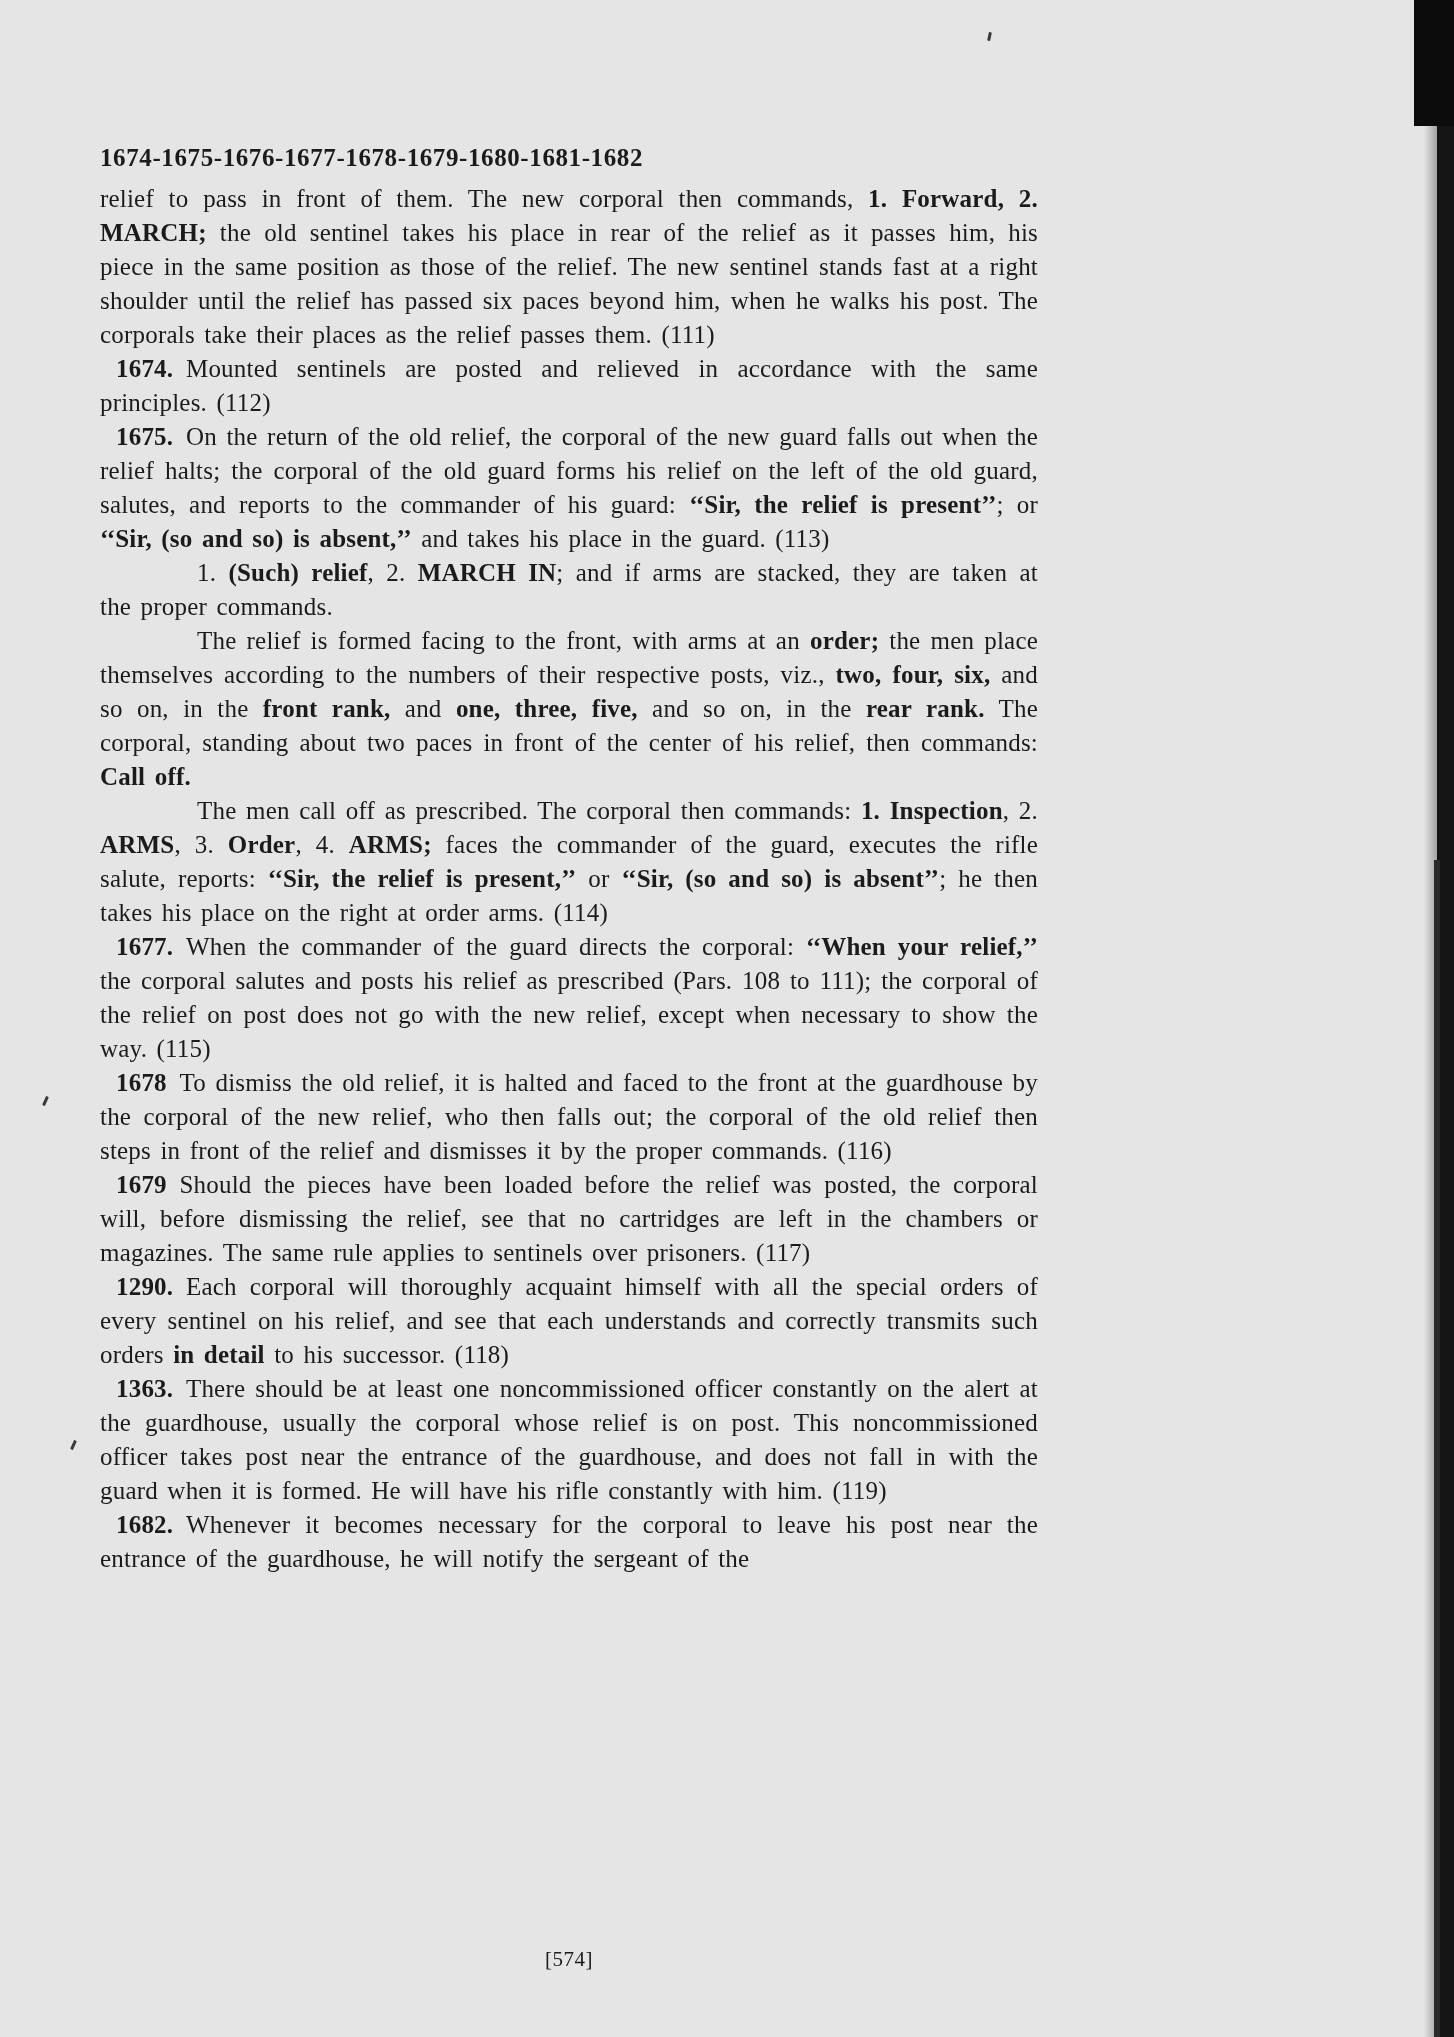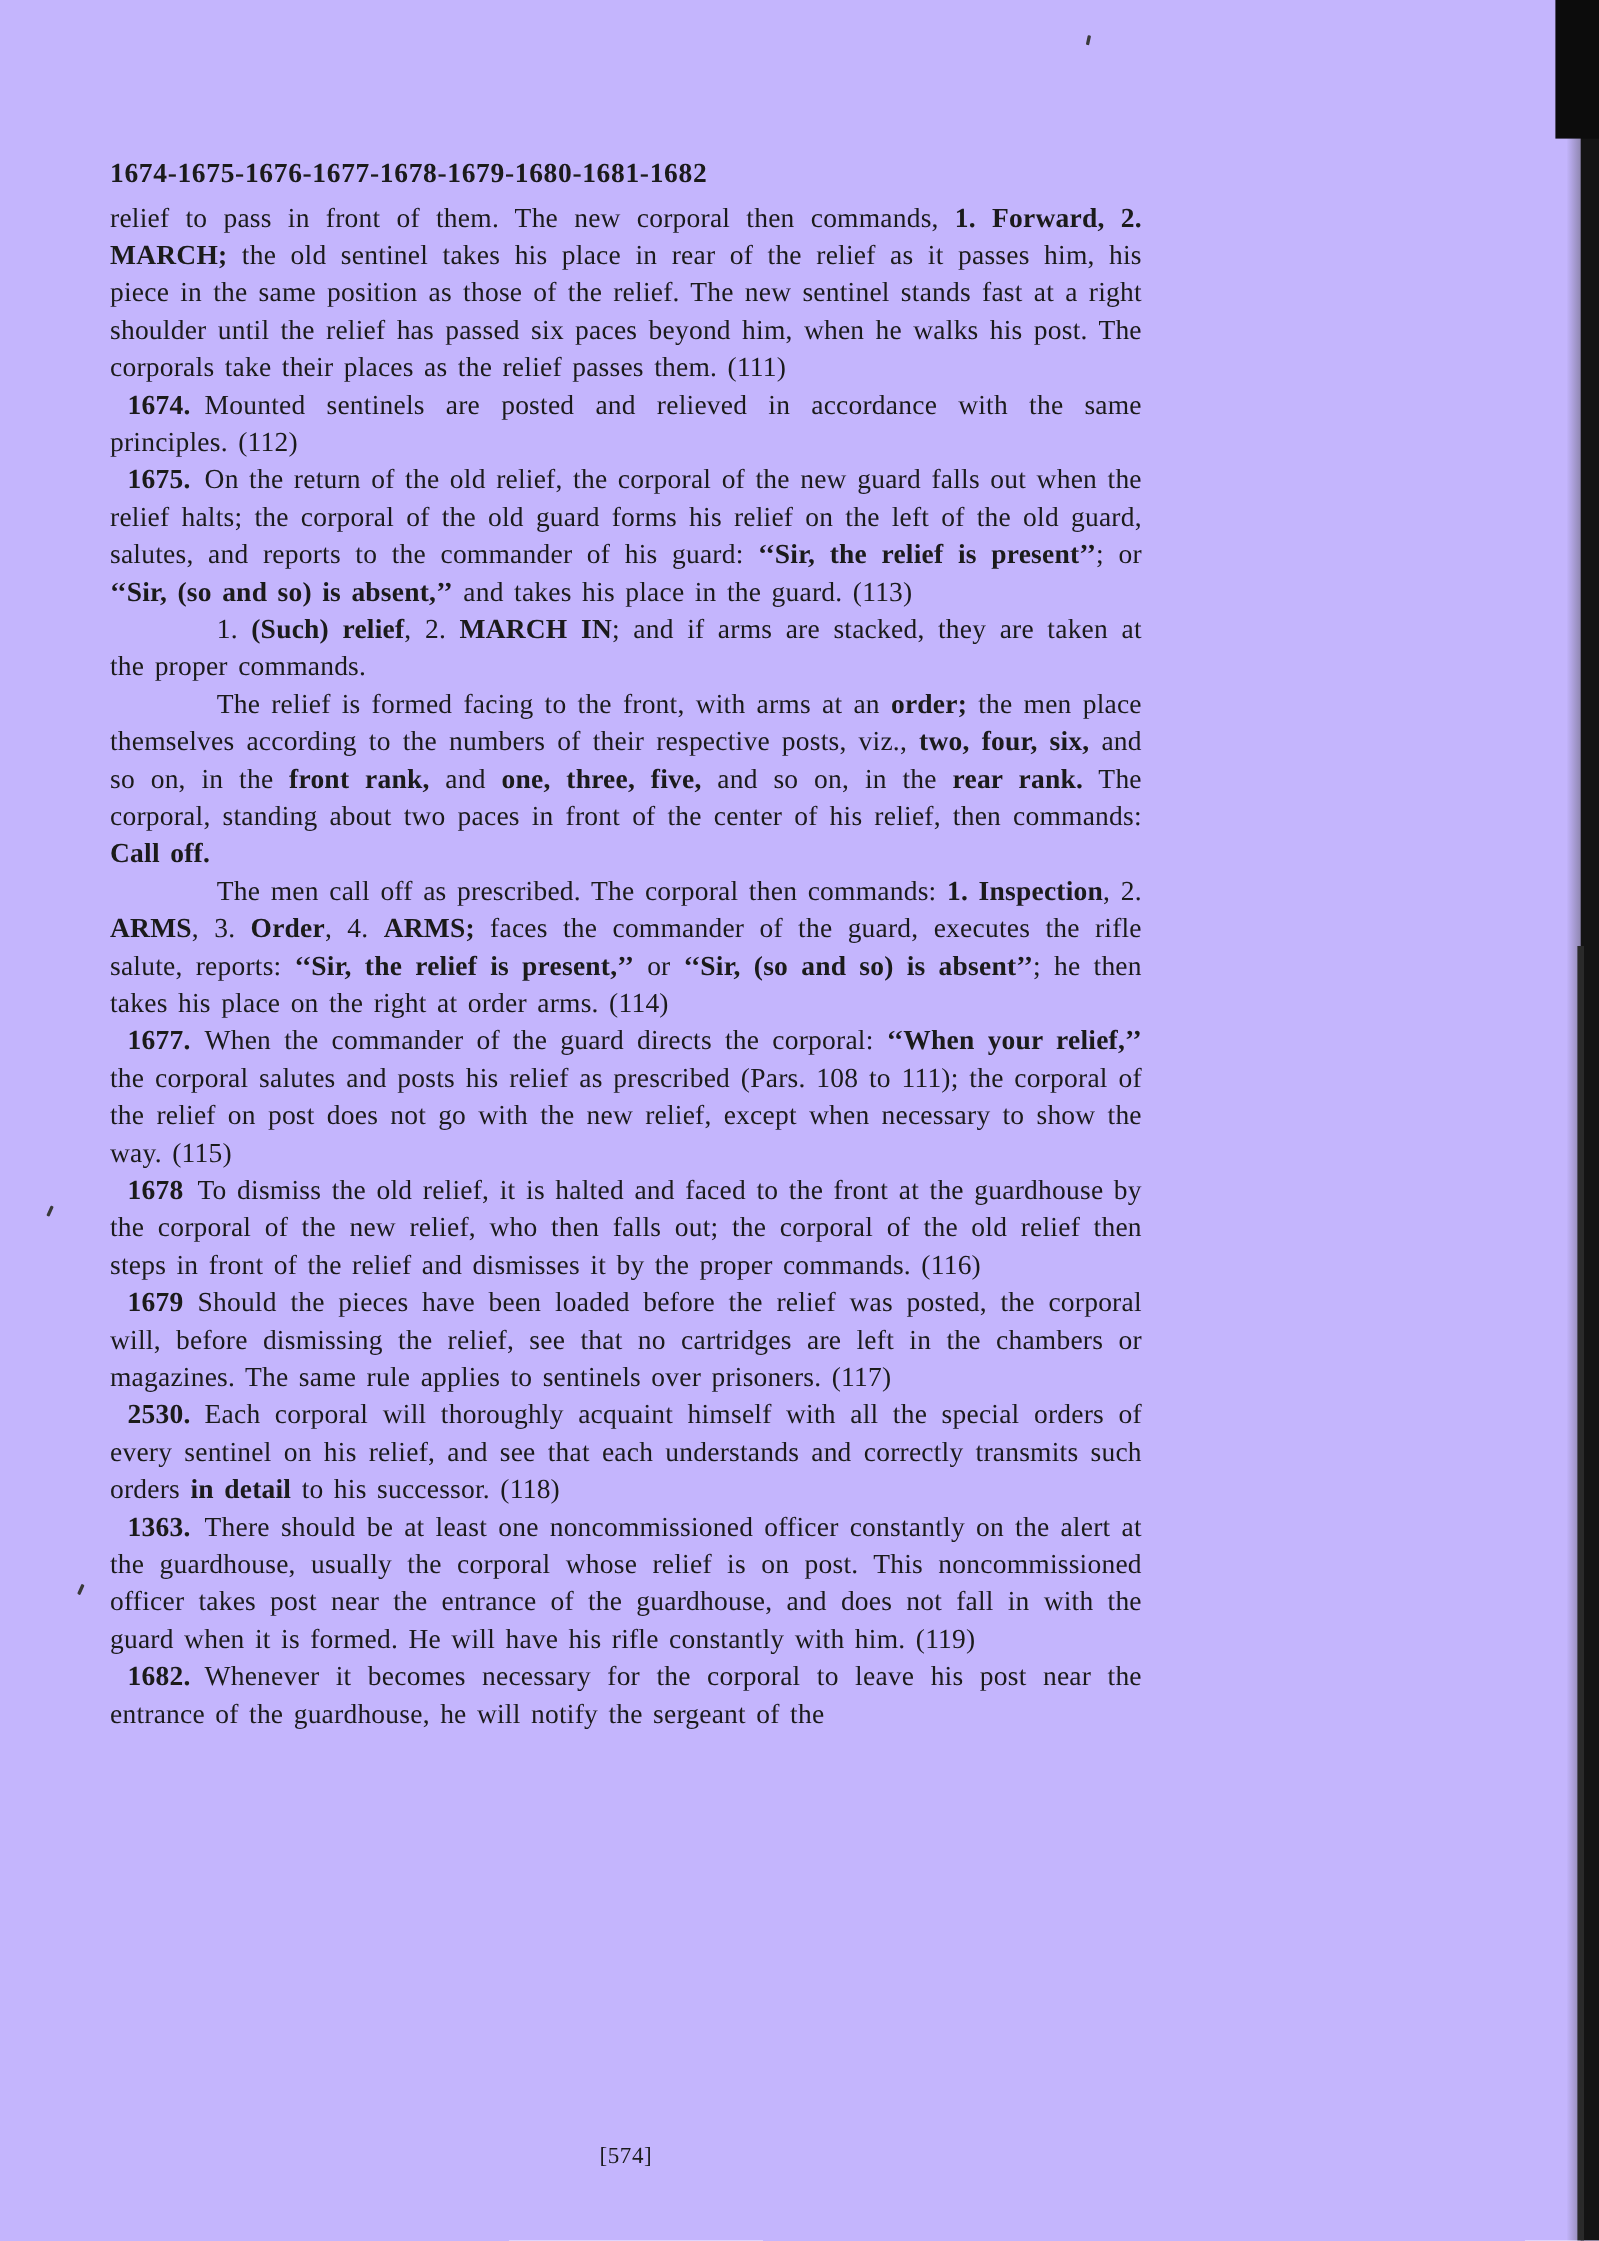--- a/index.html
+++ b/index.html
@@ -1,19 +1,19 @@
 <!DOCTYPE html>
 <html><head>
 <meta charset="utf-8">
 <style>
   html,body{margin:0;padding:0;background:#ffffff;}
   .page{
     position:relative;
     width:1454px;height:2037px;
-    background:#c4b5fd;
+    background:#e5e5e5;
     overflow:hidden;
     color:#1b1b1b;
     font-family:"Liberation Serif","DejaVu Serif",serif;
   }
   .content{
     position:absolute;left:100px;top:141px;width:938px;
   }
   .header{
     font-weight:bold;
     font-size:25px;
@@ -73,21 +73,21 @@
     <div id="body-text">
         <p class="para flush"><span>relief to pass in front of them.  The new corporal then commands, </span><span class="b">1. Forward, 2. MARCH;</span><span> the old sentinel takes his place in rear of the relief as it passes him, his piece in the same position as those of the relief.  The new sentinel stands fast at a right shoulder until the relief has passed six paces beyond him, when he walks his post.  The corporals take their places as the relief passes them.  (111)</span></p>
         <p class="para num"><span class="b">1674. </span><span>Mounted sentinels are posted and relieved in accordance with the same principles.  (112)</span></p>
         <p class="para num"><span class="b">1675. </span><span>On the return of the old relief, the corporal of the new guard falls out when the relief halts; the corporal of the old guard forms his relief on the left of the old guard, salutes, and reports to the commander of his guard: </span><span class="b">‘‘Sir, the relief is present’’</span><span>; or </span><span class="b">‘‘Sir, (so and so) is absent,’’</span><span> and takes his place in the guard.  (113)</span></p>
         <p class="para block"><span>1. </span><span class="b">(Such) relief</span><span>, 2. </span><span class="b">MARCH IN</span><span>; and if arms are stacked, they are taken at the proper commands.</span></p>
         <p class="para block"><span>The relief is formed facing to the front, with arms at an </span><span class="b">order;</span><span> the men place themselves according to the numbers of their respective posts, viz., </span><span class="b">two, four, six,</span><span> and so on, in the </span><span class="b">front rank,</span><span> and </span><span class="b">one, three, five,</span><span> and so on, in the </span><span class="b">rear rank.</span><span>  The corporal, standing about two paces in front of the center of his relief, then commands:  </span><span class="b">Call off.</span></p>
         <p class="para block"><span>The men call off as prescribed.  The corporal then commands: </span><span class="b">1. Inspection</span><span>, 2. </span><span class="b">ARMS</span><span>, 3. </span><span class="b">Order</span><span>, 4. </span><span class="b">ARMS;</span><span> faces the commander of the guard, executes the rifle salute, reports: </span><span class="b">‘‘Sir, the relief is present,’’</span><span> or </span><span class="b">‘‘Sir, (so and so) is absent’’</span><span>; he then takes his place on the right at order arms.  (114)</span></p>
         <p class="para num"><span class="b">1677. </span><span>When the commander of the guard directs the corporal:  </span><span class="b">‘‘When your relief,’’</span><span> the corporal salutes and posts his relief as prescribed (Pars. 108 to 111); the corporal of the relief on post does not go with the new relief, except when necessary to show the way.  (115)</span></p>
         <p class="para num"><span class="b">1678 </span><span>To dismiss the old relief, it is halted and faced to the front at the guardhouse by the corporal of the new relief, who then falls out; the corporal of the old relief then steps in front of the relief and dismisses it by the proper commands.  (116)</span></p>
         <p class="para num"><span class="b">1679 </span><span>Should the pieces have been loaded before the relief was posted, the corporal will, before dismissing the relief, see that no cartridges are left in the chambers or magazines.  The same rule applies to sentinels over prisoners. (117)</span></p>
-        <p class="para num"><span class="b">2530. </span><span>Each corporal will thoroughly acquaint himself with all the special orders of every sentinel on his relief, and see that each understands and correctly transmits such orders </span><span class="b">in detail</span><span> to his successor. (118)</span></p>
+        <p class="para num"><span class="b">1290. </span><span>Each corporal will thoroughly acquaint himself with all the special orders of every sentinel on his relief, and see that each understands and correctly transmits such orders </span><span class="b">in detail</span><span> to his successor. (118)</span></p>
         <p class="para num"><span class="b">1363. </span><span>There should be at least one noncommissioned officer constantly on the alert at the guardhouse, usually the corporal whose relief is on post.  This noncommissioned officer takes post near the entrance of the guardhouse, and does not fall in with the guard when it is formed. He will have his rifle constantly with him.  (119)</span></p>
         <p class="para num"><span class="b">1682. </span><span>Whenever it becomes necessary for the corporal to leave his post near the entrance of the guardhouse, he will notify the sergeant of the</span></p>
       </div>
   </div>
 
   <div class="footer">[574]</div>
 
   <div class="edge-shadow"></div>
   <div class="edge-bar"></div>
   <div class="edge-bar-top"></div>

